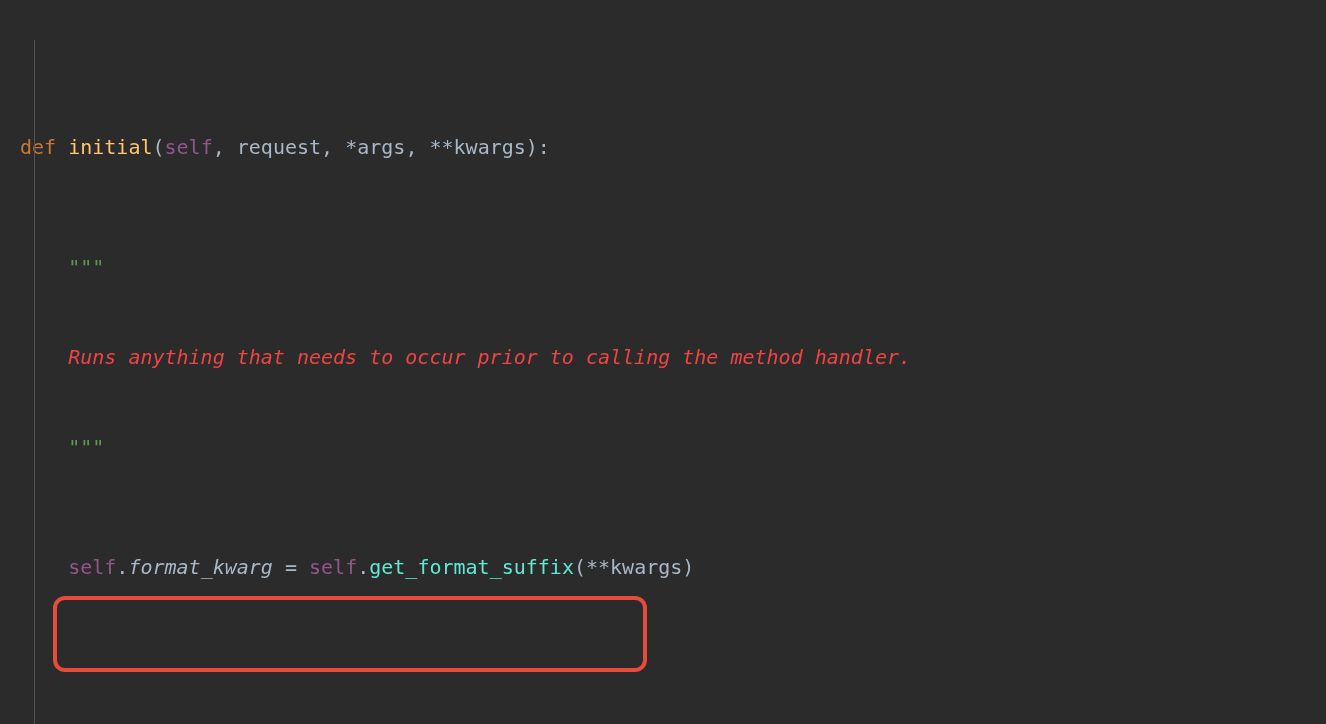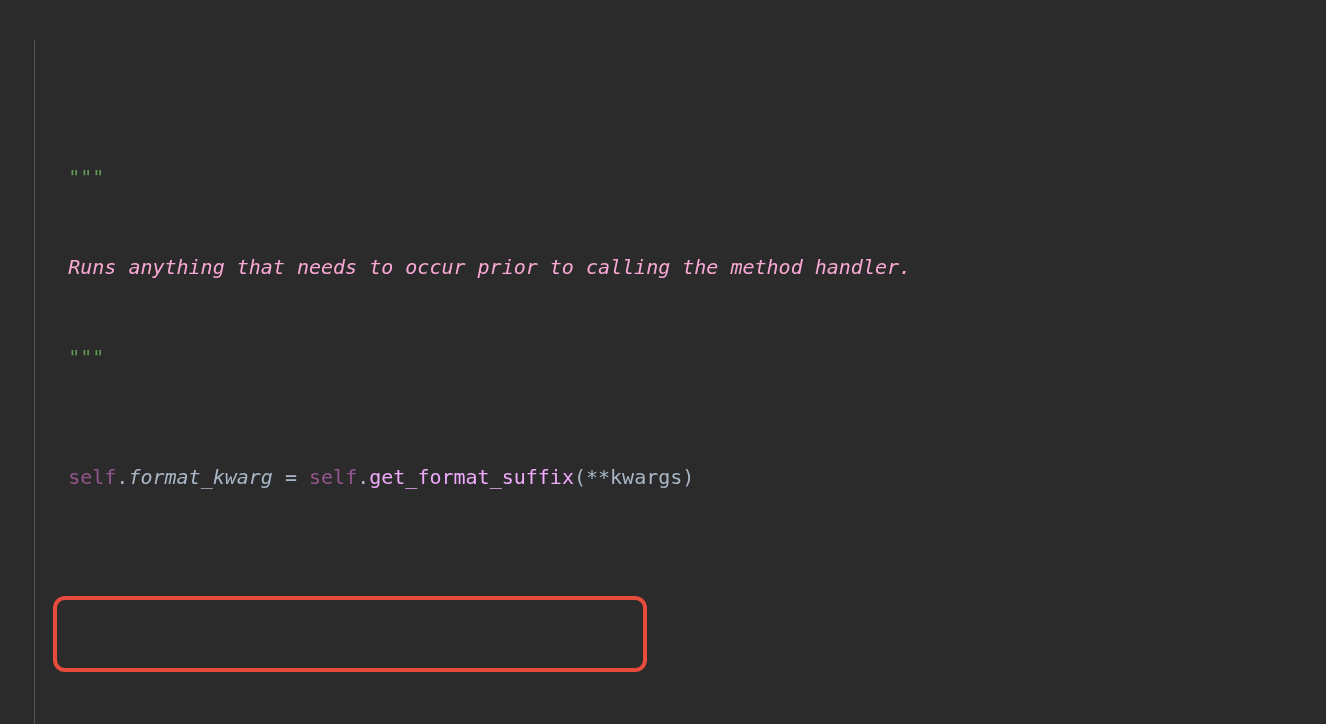--- a/index.html
+++ b/index.html
@@ -22,24 +22,24 @@
   .line {
     height: 30px;
   }
   .kw-def   { color: #cc7832; }         
   .fn-name  { color: #ffc66d; }         
   .param-self { color: #94558d; }       
   .param    { color: #a9b7c6; }
   .punct    { color: #a9b7c6; }
   .op       { color: #a9b7c6; }
   .docq     { color: #629755; font-style: italic; } 
-  .doc      { color: #f9a8d4; font-style: italic; margin-top: 24px; } 
+  .doc      { color: #ef4444; font-style: italic; margin-top: 24px; } 
   .selfref  { color: #94558d; }         
   .attr     { color: #a9b7c6; font-style: italic; }
-  .call     { color: #f0abfc; }
+  .call     { color: #5eead4; }
   .ident    { color: #a9b7c6; }
   .gutter-line {
     position: absolute;
     left: 34px;
     top: 40px;
     bottom: 0;
     width: 1px;
     background: #555;
   }
   .highlight-box {
@@ -48,20 +48,21 @@
     border-radius: 12px;
     pointer-events: none;
   }
 </style>
 </head>
 <body>
 
 <div class="code-area">
   <div class="gutter-line"></div>
 
+  <div class="line"><span class="kw-def">def</span> <span class="fn-name">initial</span><span class="punct">(</span><span class="param-self">self</span><span class="punct">, </span><span class="param">request</span><span class="punct">, </span><span class="param">*args</span><span class="punct">, </span><span class="param">**kwargs</span><span class="punct">):</span></div>
 
   <div class="line">    <span class="docq">"""</span></div>
   <div class="line">    <span class="doc">Runs anything that needs to occur prior to calling the method handler.</span></div>
   <div class="line">    <span class="docq">"""</span></div>
 
   <div class="line">    <span class="selfref">self</span><span class="punct">.</span><span class="attr">format_kwarg</span><span class="op"> = </span><span class="selfref">self</span><span class="punct">.</span><span class="call">get_format_suffix</span><span class="punct">(</span><span class="ident">**kwargs</span><span class="punct">)</span></div>
 
   <div class="line">    </div>
 
   

